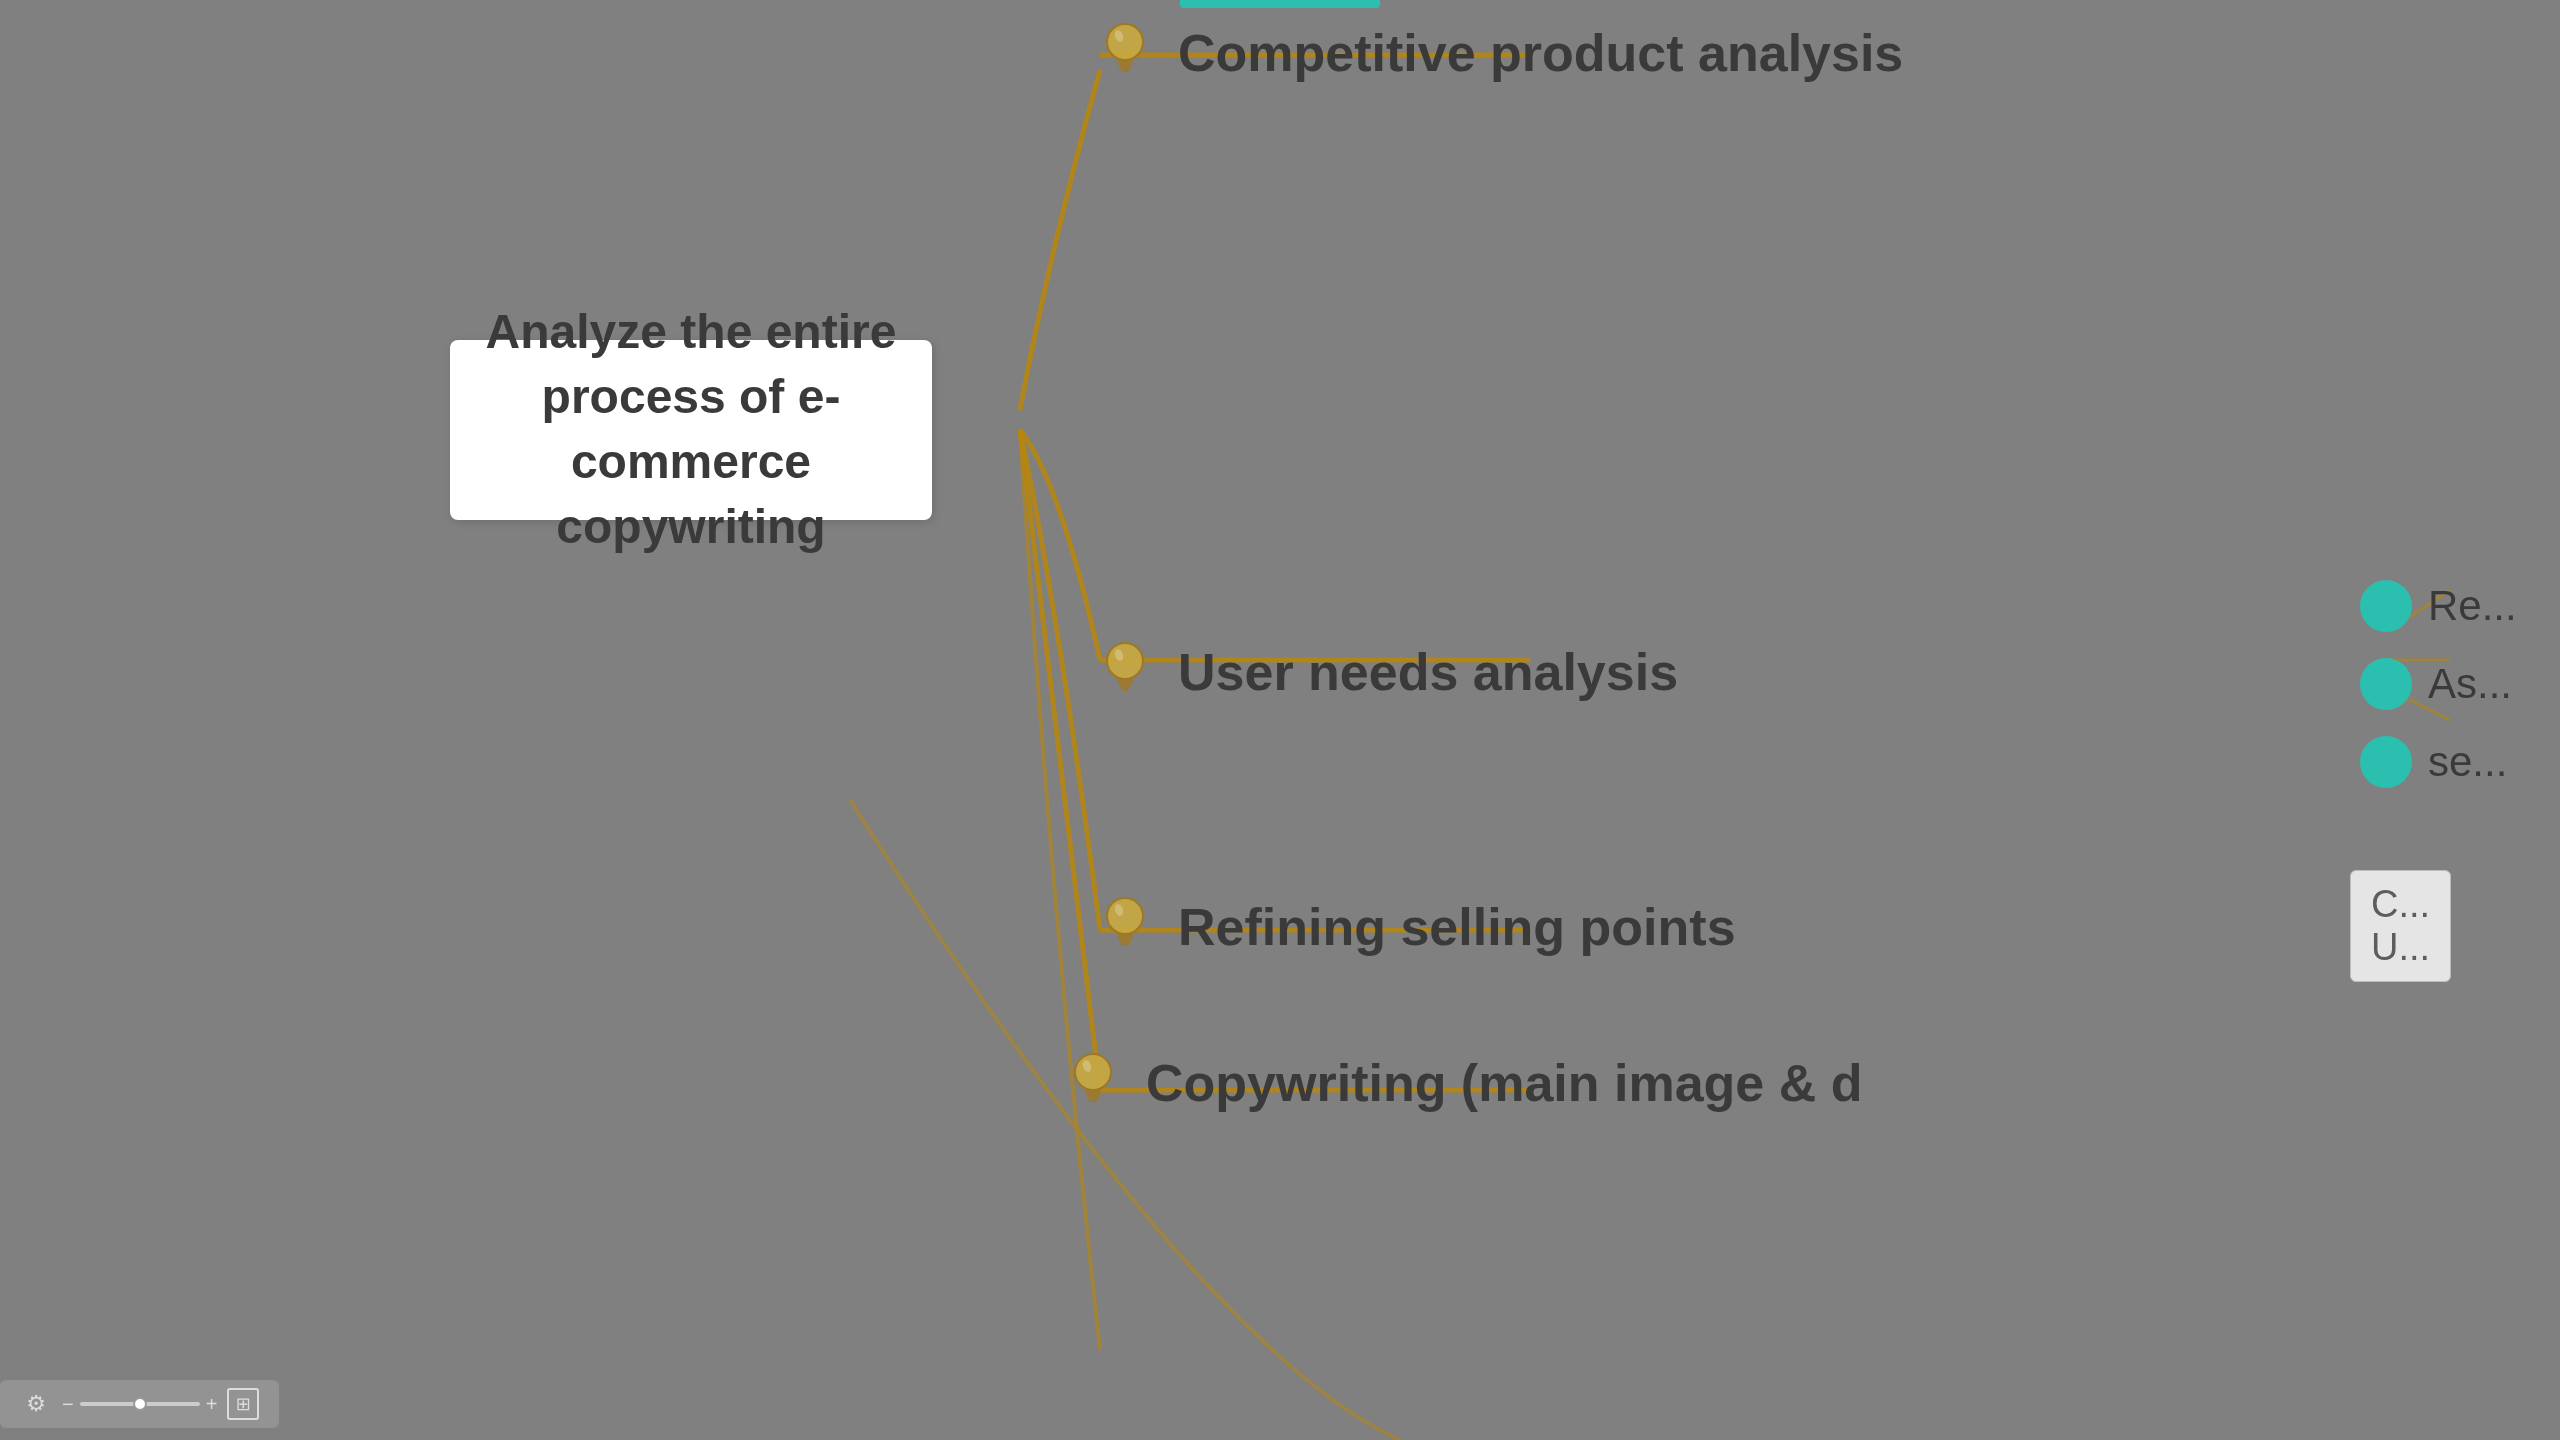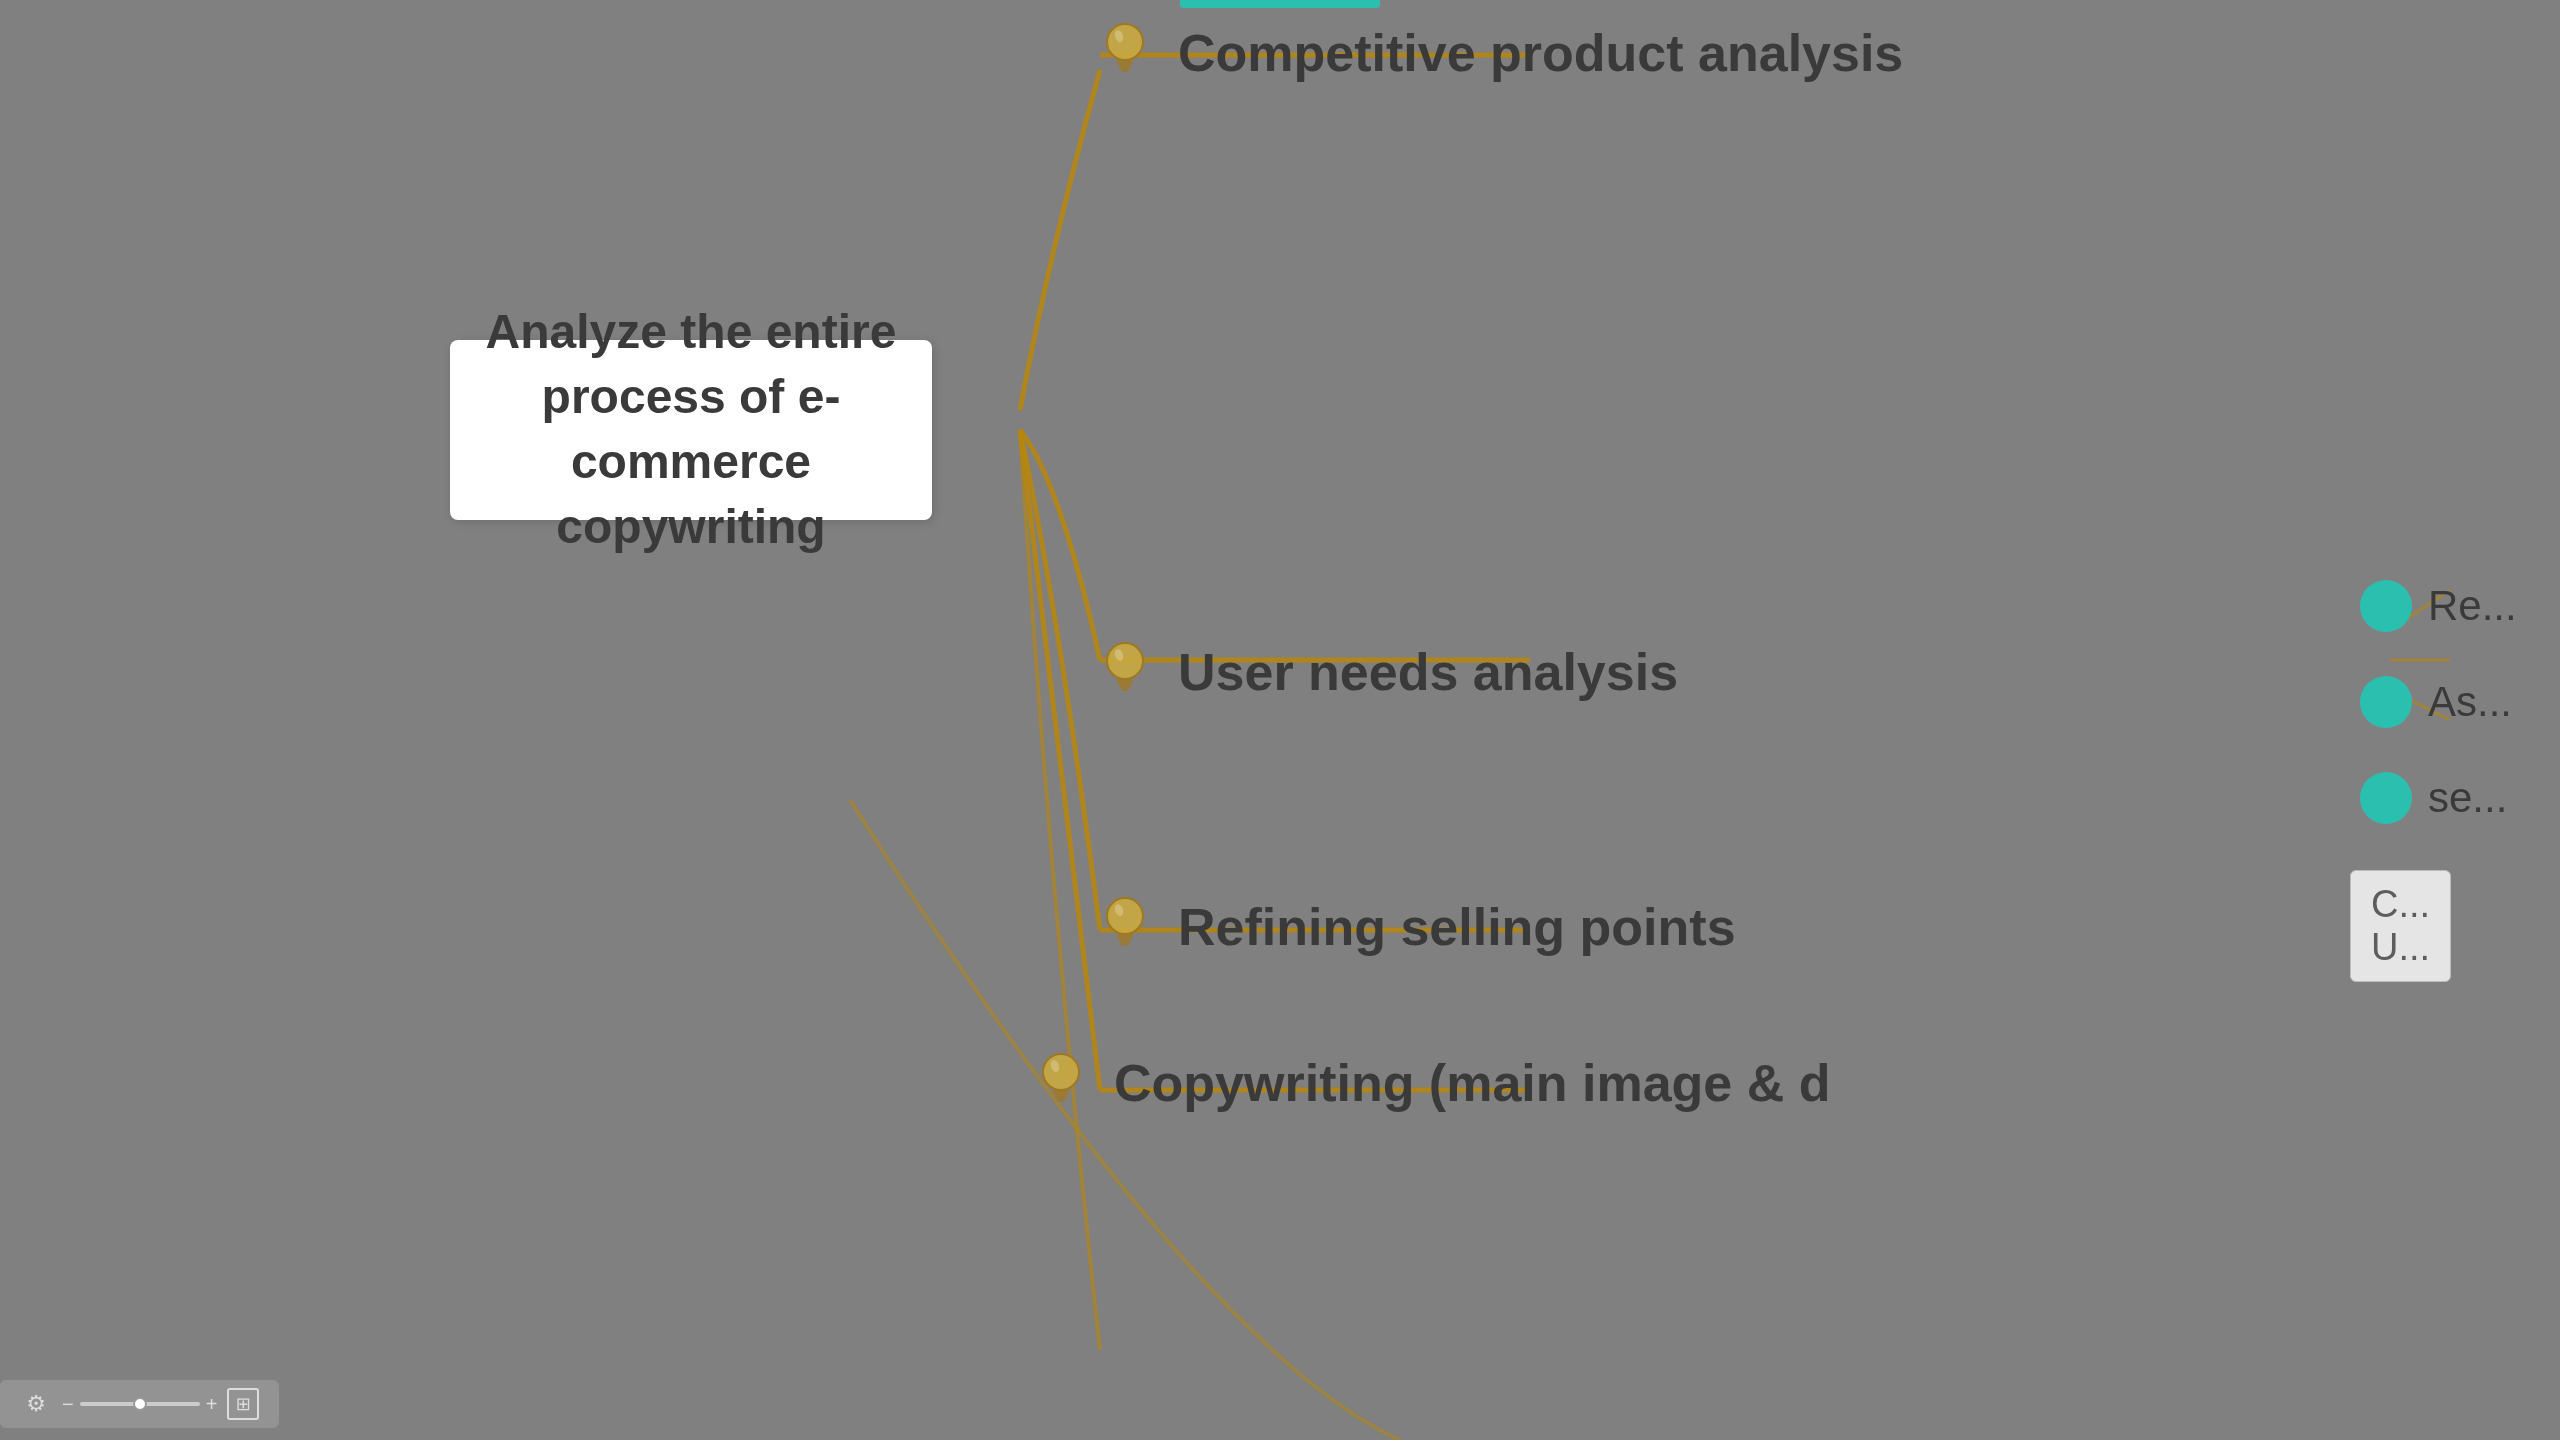--- a/index.html
+++ b/index.html
@@ -220,21 +220,21 @@
       <circle cx="30" cy="24" r="18" fill="#c8a840" opacity="0.9"></circle>
       <ellipse cx="30" cy="24" r="18" ry="18" fill="none" stroke="#a07820" stroke-width="2"></ellipse>
       <rect x="22" y="42" width="16" height="5" rx="2" fill="#a07820" opacity="0.8"></rect>
       <rect x="24" y="47" width="12" height="4" rx="2" fill="#a07820" opacity="0.8"></rect>
       <rect x="26" y="51" width="8" height="3" rx="2" fill="#a07820" opacity="0.7"></rect>
       <ellipse cx="24" cy="18" rx="4" ry="6" fill="white" opacity="0.25" transform="rotate(-20 24 18)"></ellipse>
     </svg>
     <span class="branch-node-text">User needs analysis</span>
   </div>
 
-  <div style="position:absolute; left: 2360px; top: 580px; display: flex; flex-direction: column; gap: 44px; z-index:10;">
+  <div style="position:absolute; left: 2360px; top: 580px; display: flex; flex-direction: column; gap: 26px; z-index:10;">
     <div class="sub-node">
       <div class="sub-node-circle" style="background:#2bbfb0;"></div>
       <span class="sub-node-text">Re...</span>
     </div>
     <div class="sub-node">
       <div class="sub-node-circle" style="background:#2bbfb0;"></div>
       <span class="sub-node-text">As...</span>
     </div>
     <div class="sub-node">
       <div class="sub-node-circle" style="background:#2bbfb0;"></div>
@@ -252,21 +252,21 @@
       <ellipse cx="24" cy="18" rx="4" ry="6" fill="white" opacity="0.25" transform="rotate(-20 24 18)"></ellipse>
     </svg>
     <span class="branch-node-text">Refining selling points</span>
   </div>
 
   <div style="position:absolute; left: 2350px; top: 870px; background: white; border:1px solid #ccc; border-radius:6px; padding:12px 20px; z-index:10; opacity:0.8;">
     <div style="font-size:38px; color:#555;">C...</div>
     <div style="font-size:38px; color:#555;">U...</div>
   </div>
 
-  <div class="branch-node" style="left: 1026px; top: 1048px;">
+  <div class="branch-node" style="left: 1058px; top: 1048px;">
     <svg class="lightbulb-icon" viewBox="0 0 60 70">
       <circle cx="30" cy="24" r="18" fill="#c8a840" opacity="0.9"></circle>
       <ellipse cx="30" cy="24" r="18" ry="18" fill="none" stroke="#a07820" stroke-width="2"></ellipse>
       <rect x="22" y="42" width="16" height="5" rx="2" fill="#a07820" opacity="0.8"></rect>
       <rect x="24" y="47" width="12" height="4" rx="2" fill="#a07820" opacity="0.8"></rect>
       <rect x="26" y="51" width="8" height="3" rx="2" fill="#a07820" opacity="0.7"></rect>
       <ellipse cx="24" cy="18" rx="4" ry="6" fill="white" opacity="0.25" transform="rotate(-20 24 18)"></ellipse>
     </svg>
     <span class="branch-node-text">Copywriting (main image &amp; d</span>
   </div>

